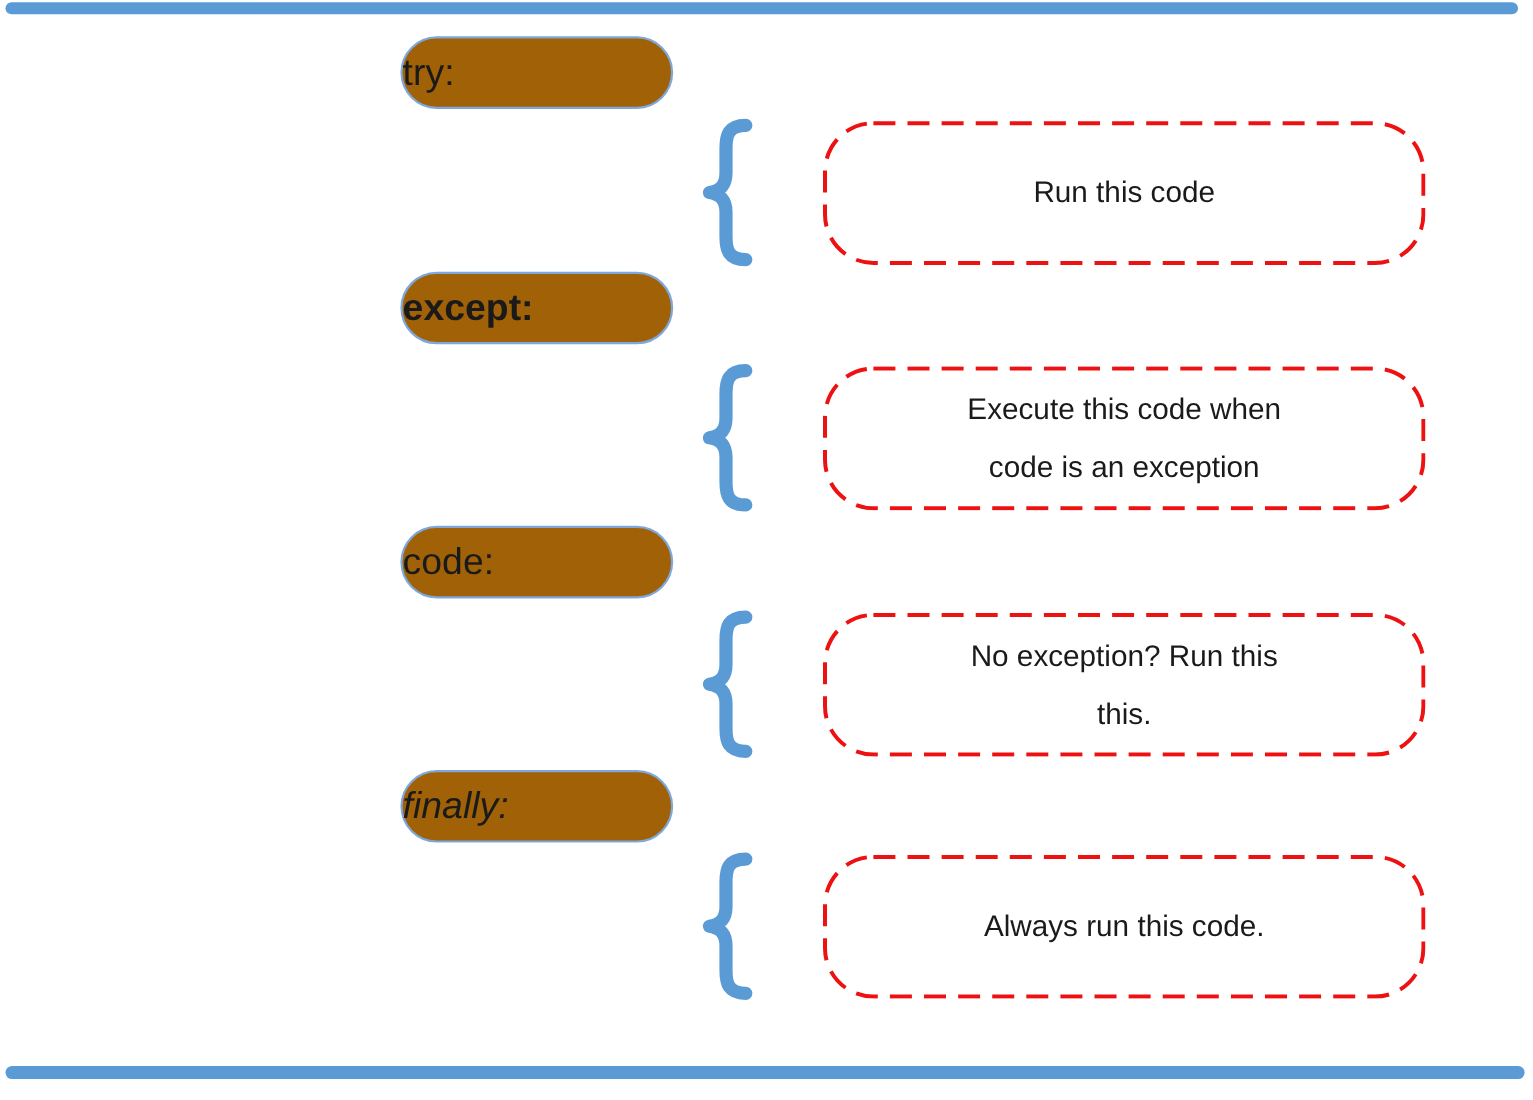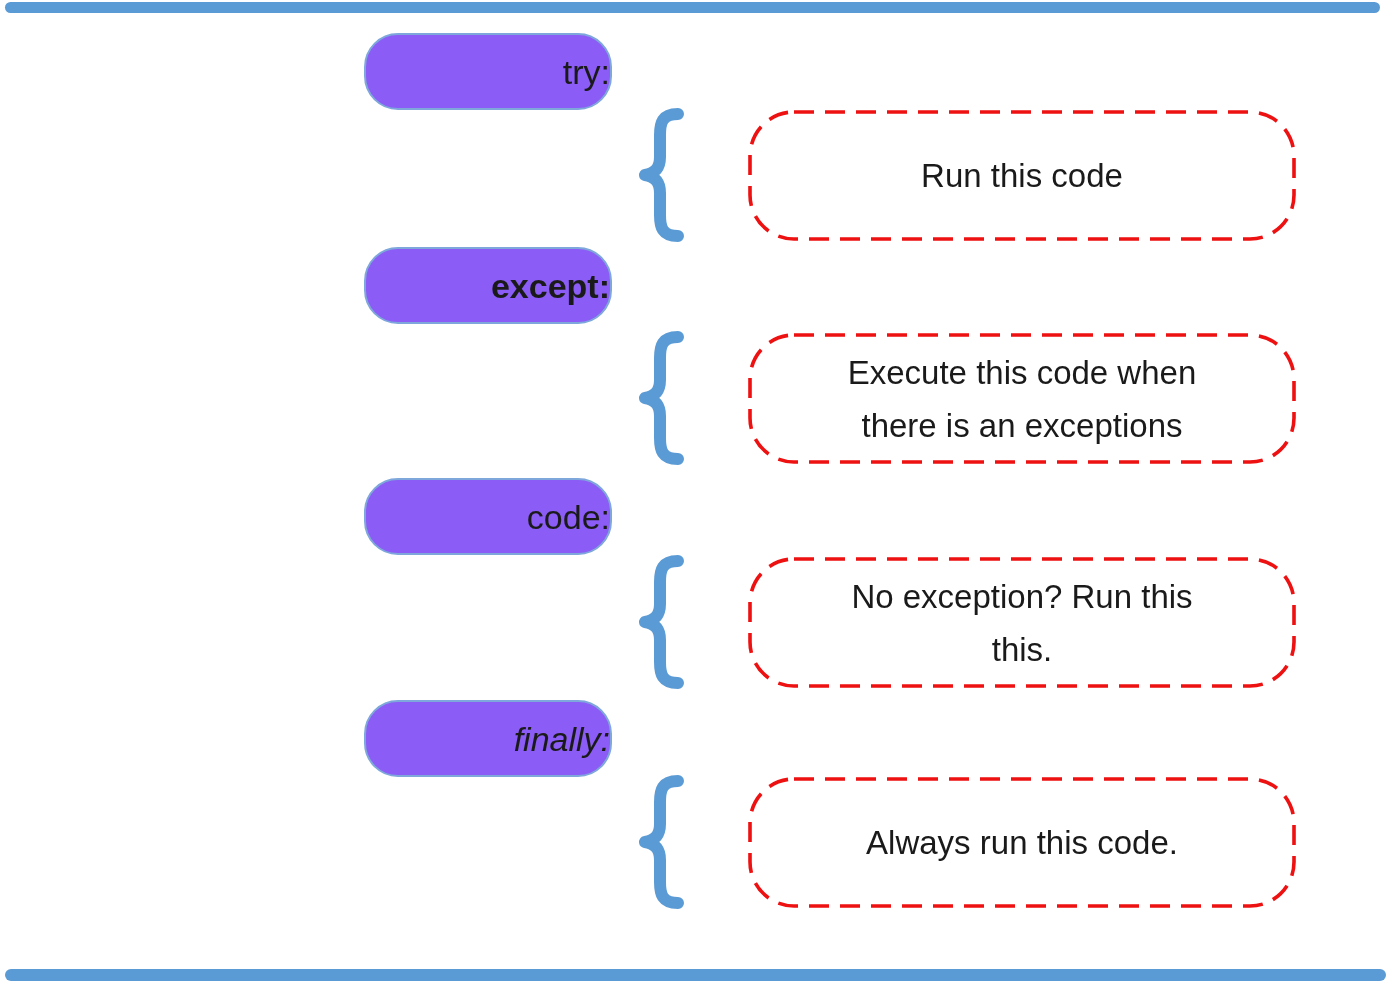--- a/index.html
+++ b/index.html
@@ -24,27 +24,27 @@
     background: var(--bar-blue);
     border-radius: 8px;
   }
   .bar.top    { left: 5px; top: 2px;   width: 1375px; height: 11px; }
   .bar.bottom { left: 5px; top: 969px; width: 1381px; height: 12px; }
 
   .keyword-pill {
     position: absolute;
     left: 364px;
     width: 248px;
-    height: 77px;
+    height: 66px;
     border: 2.5px solid var(--pill-border);
     border-radius: 34px;
-    background: #8b5cf6;
+    background: #a16207;
     display: flex;
     align-items: center;
-    justify-content: flex-end;
+    justify-content: flex-start;
     font-size: 34px;
     line-height: 1;
     color: var(--text-color);
   }
   .k0 { top: 33px; }
   .k1 { top: 247px; font-weight: bold; }
   .k2 { top: 478px; }
   .k3 { top: 700px; font-style: italic; }
 
   .brace {
@@ -83,21 +83,21 @@
     stroke-dasharray: 20 11;
   }
   .desc-lines {
     position: absolute;
     inset: 0;
     display: flex;
     flex-direction: column;
     align-items: center;
     justify-content: center;
     text-align: center;
-    font-size: 33px;
+    font-size: 27px;
     line-height: 53px;
     color: var(--text-color);
   }
 </style>
 </head>
 <body>
 
 <div class="canvas">
 
   <div class="bar top"></div>
@@ -122,21 +122,21 @@
   </div>
   <svg class="brace b1" viewBox="0 0 58 136">
     <path class="brace-path" d="M45 7 C29 7 27 16 27 28 L27 50 C27 62 21 66.5 12 68 C21 69.5 27 74 27 86 L27 108 C27 120 29 129 45 129"></path>
   </svg>
   <div class="desc-box r1">
     <svg width="548" height="131" viewBox="0 0 548 131">
       <rect class="dash-rect" x="2" y="2" width="544" height="127" rx="44" ry="44"></rect>
     </svg>
     <div class="desc-lines">
       <div>Execute this code when</div>
-      <div>there is an exceptions</div>
+      <div>code is an exception</div>
     </div>
   </div>
 
   <div class="keyword-pill k2">
     <span>code:</span>
   </div>
   <svg class="brace b2" viewBox="0 0 58 136">
     <path class="brace-path" d="M45 7 C29 7 27 16 27 28 L27 50 C27 62 21 66.5 12 68 C21 69.5 27 74 27 86 L27 108 C27 120 29 129 45 129"></path>
   </svg>
   <div class="desc-box r2">

